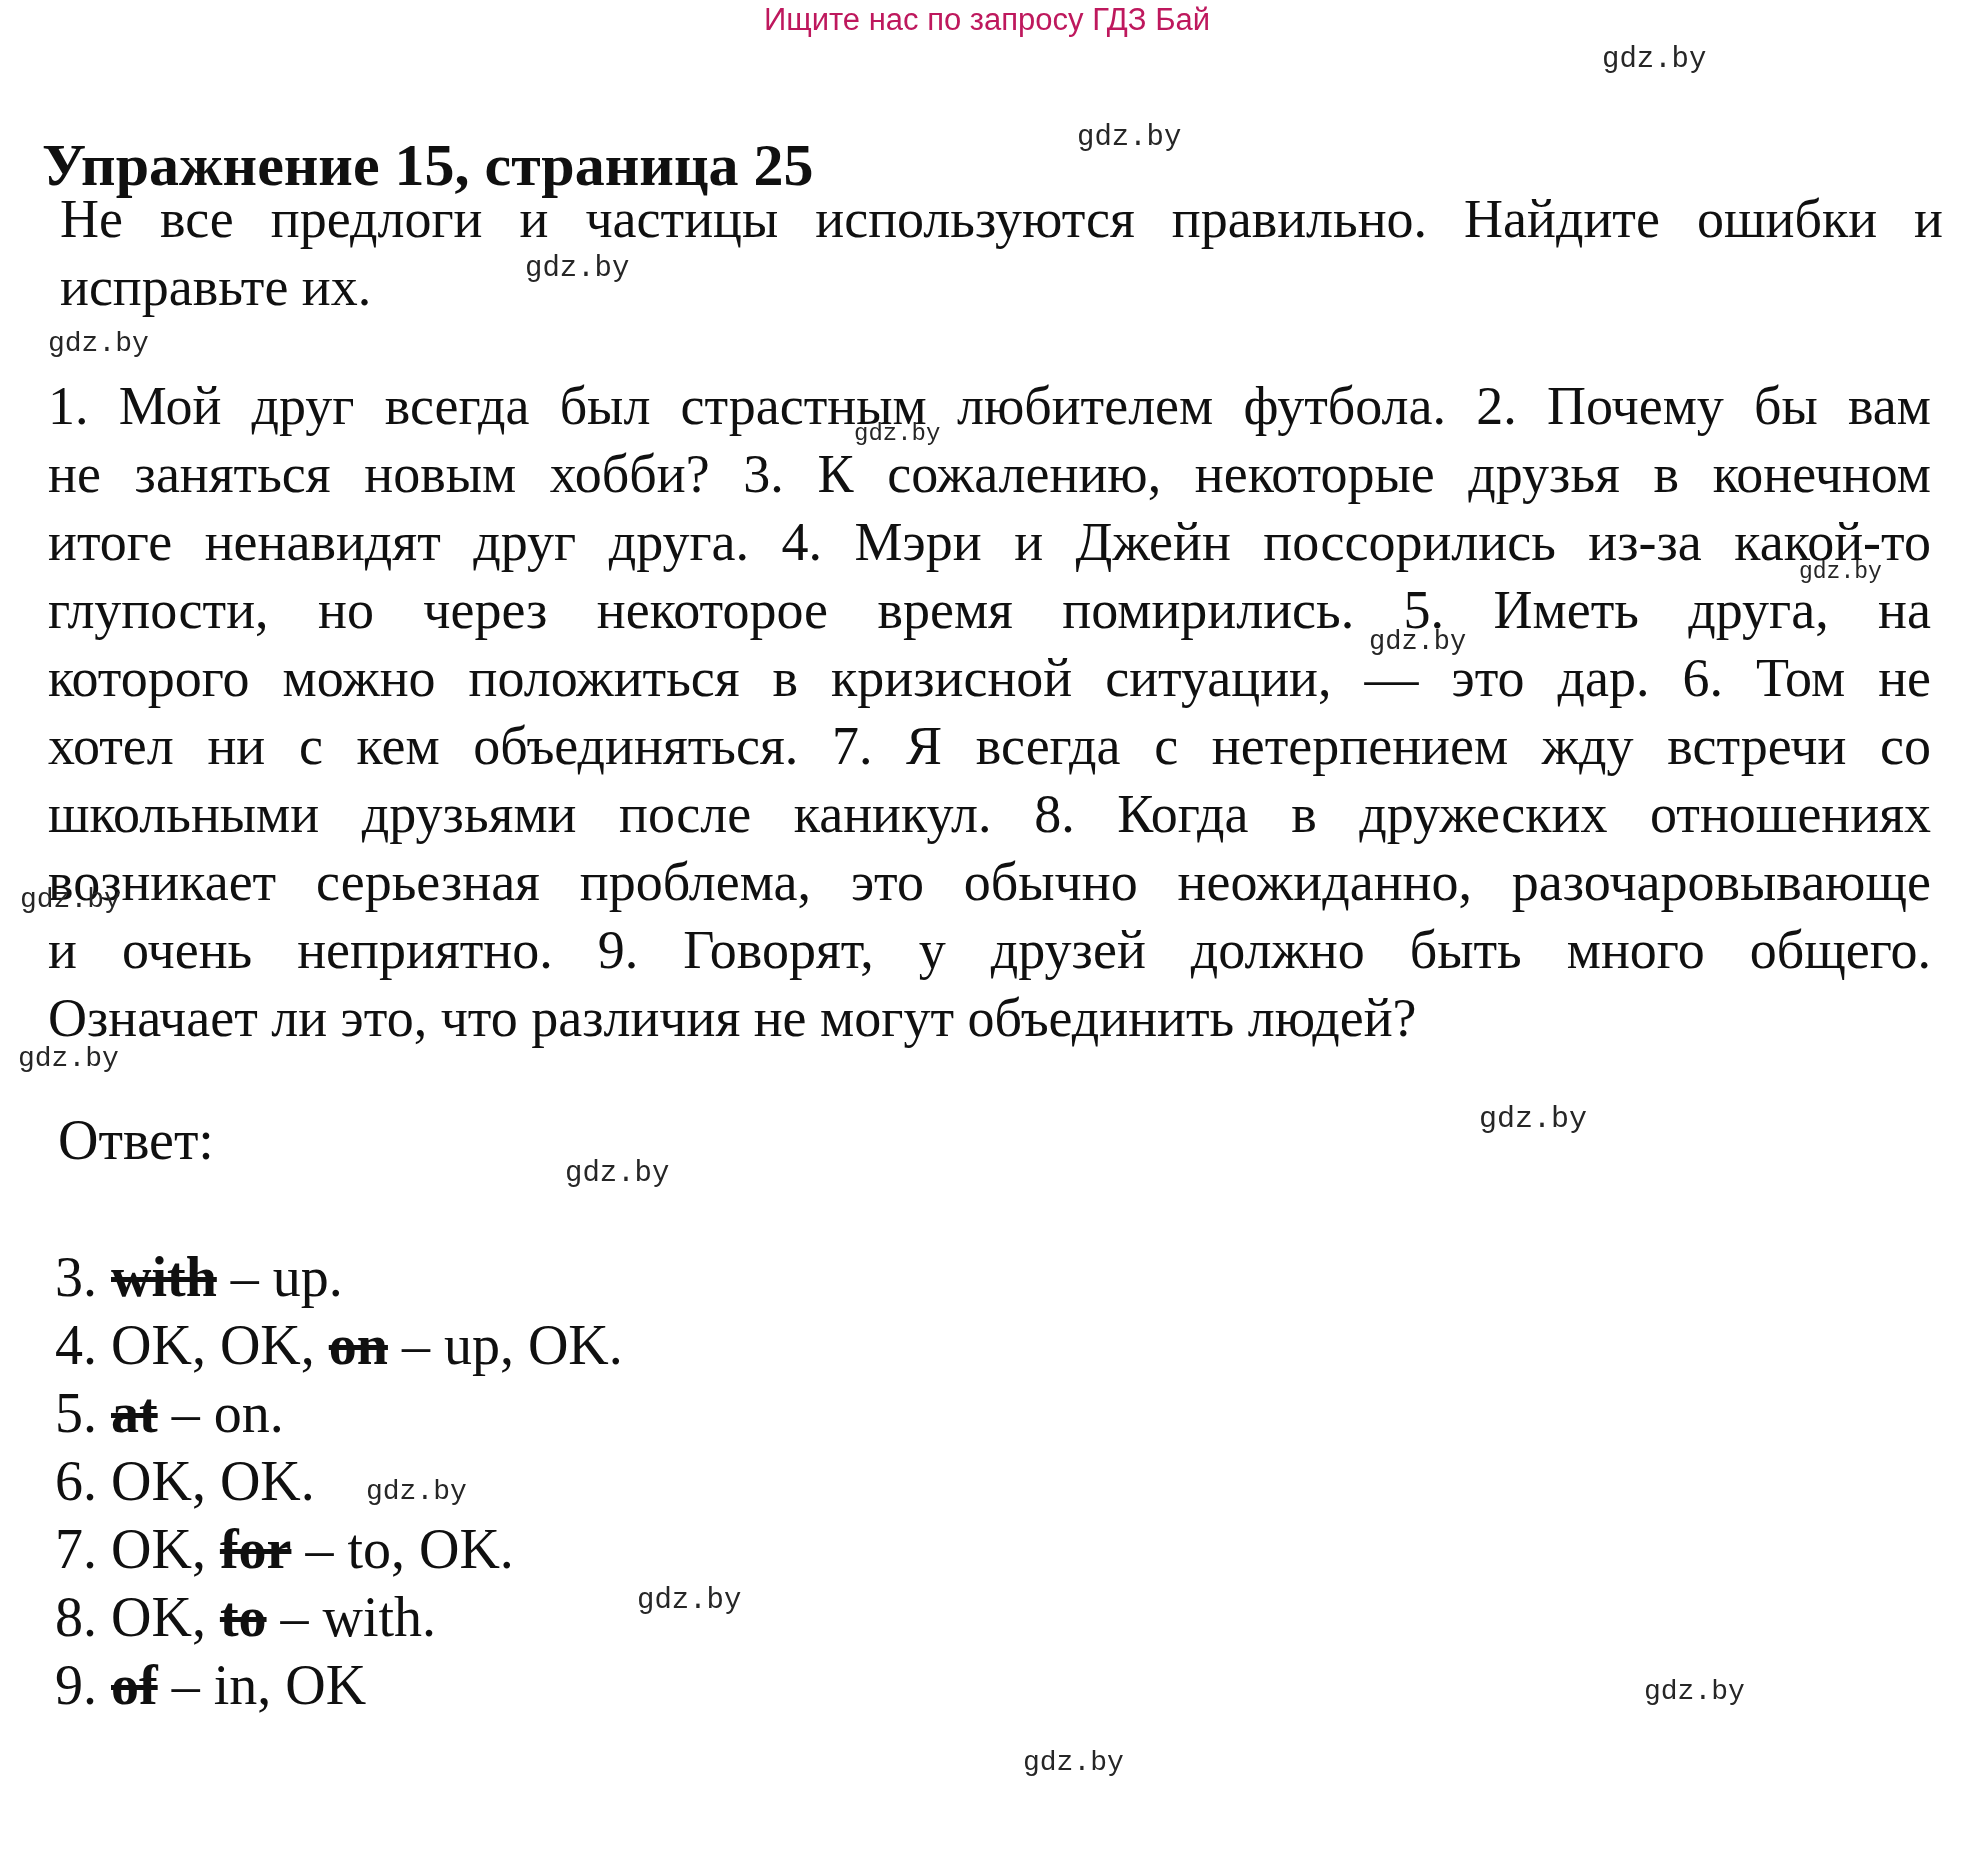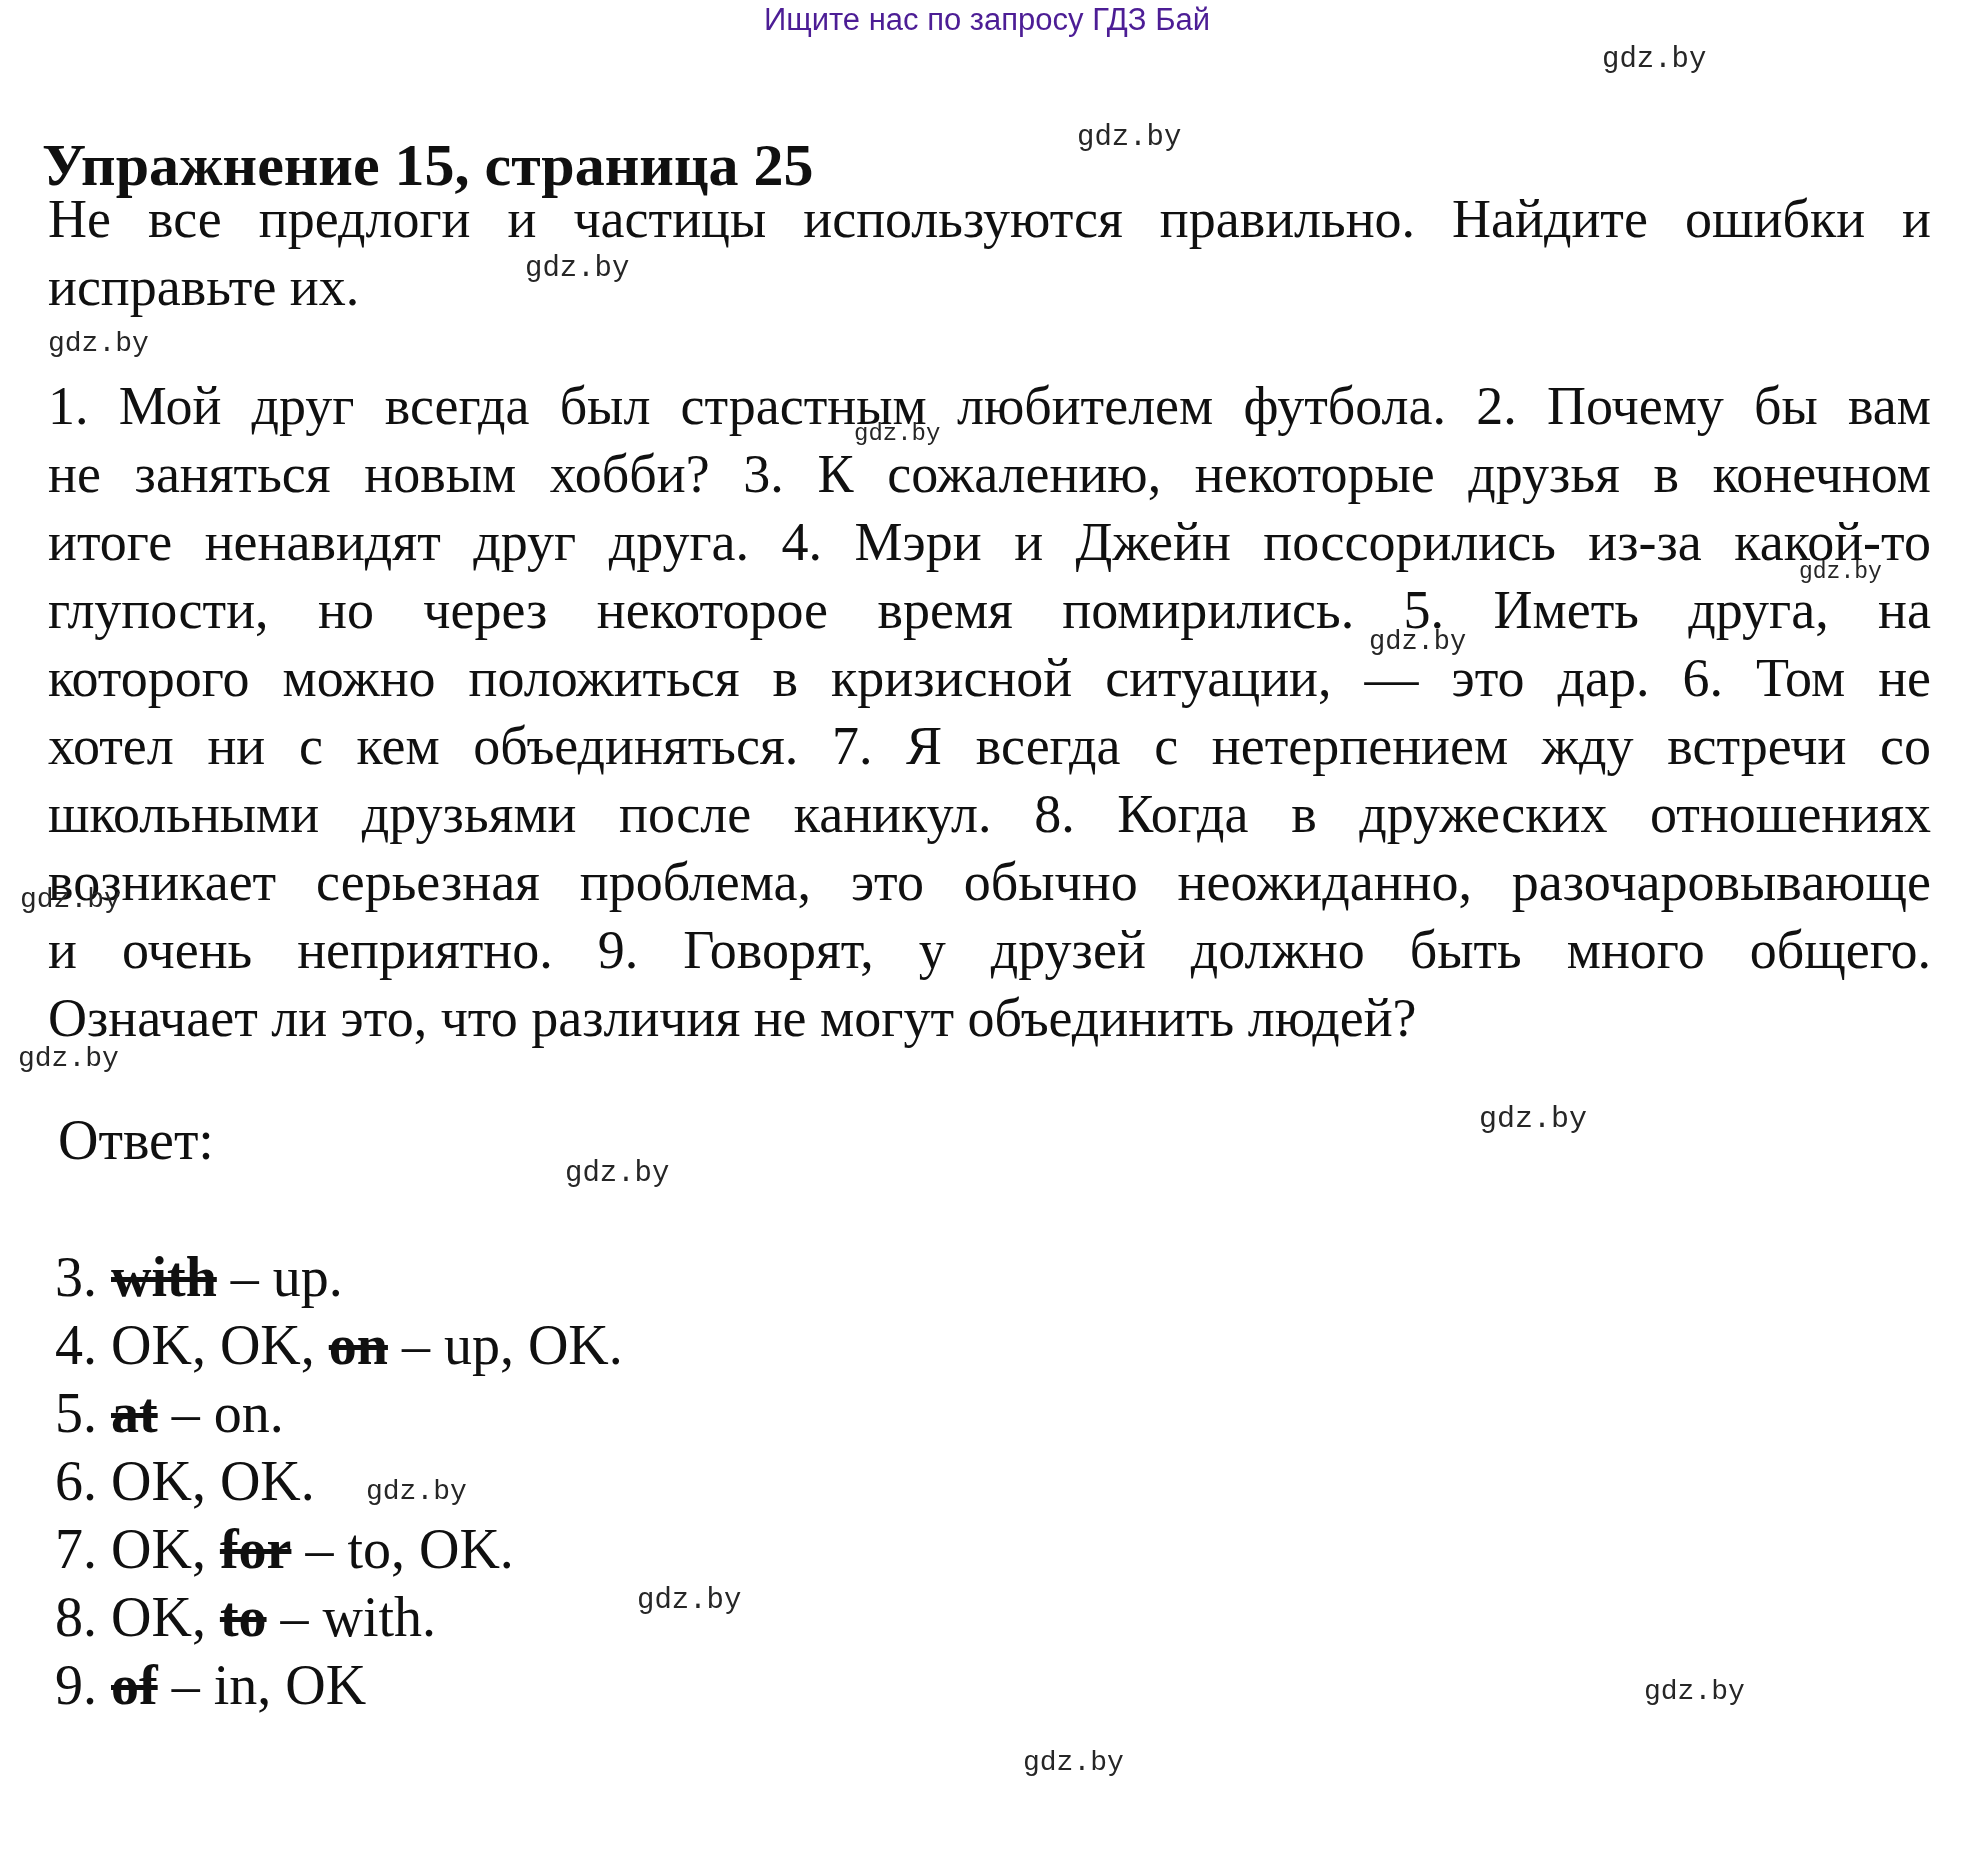--- a/index.html
+++ b/index.html
@@ -14,21 +14,21 @@
   }
   .h1{
     position:absolute;left:42px;top:44px;font-size:58px;font-weight:bold;
     line-height:1.1;white-space:nowrap;
   }
   .h2{
     position:absolute;left:42px;top:101px;font-size:60px;font-weight:bold;
     line-height:1.1;white-space:nowrap;margin-top:31px;
   }
   .instr{
-    position:absolute;left:48px;top:185px;width:1883px;
+    position:absolute;left:60px;top:185px;width:1883px;
     font-size:54px;line-height:68px;
   }
   .para{
     position:absolute;left:48px;top:372px;width:1883px;
     font-size:54px;line-height:68px;
   }
   .jline{text-align:justify;text-align-last:justify;}
   .lline{text-align:left;text-align-last:left;}
   .answer-label{
     position:absolute;left:58px;top:1108px;font-size:56px;line-height:1.15;
@@ -51,21 +51,21 @@
     font-family:"Liberation Sans",sans-serif;font-size:30px;line-height:1.1;
     white-space:nowrap;
     font-style:italic;
   }
 </style>
 </head>
 <body>
 
 <div class="page" style="background: rgb(255, 255, 255); color: rgb(16, 16, 16);">
 
-  <div class="banner" style="color: #4c1d95;">Ищите нас по запросу ГДЗ Бай</div>
+  <div class="banner" style="color: #be185d;">Ищите нас по запросу ГДЗ Бай</div>
 
 
   <div class="h2">Упражнение 15, страница 25</div>
 
   <div class="instr">
     <div class="jline">Не все предлоги и частицы используются правильно. Найдите ошибки и</div>
     <div class="lline">исправьте их.</div>
   </div>
 
   <div class="para">

